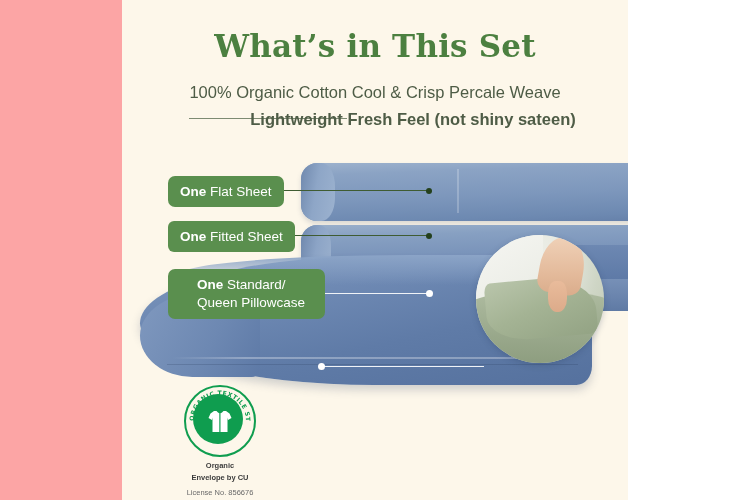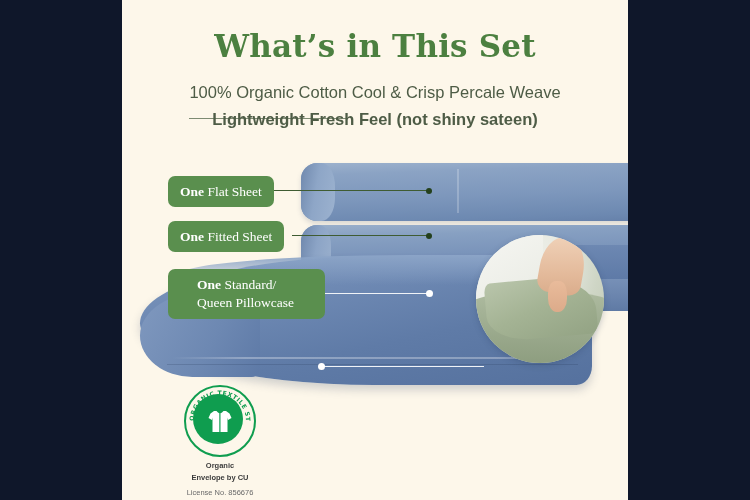--- a/index.html
+++ b/index.html
@@ -1,36 +1,36 @@
 <!DOCTYPE html>
 <html><head>
 <meta charset="utf-8">
 <style>
   html,body{margin:0;padding:0;background:#ffffff;}
   body{width:750px;height:500px;overflow:hidden;font-family:"Liberation Sans",sans-serif;}
 
-  #stage{position:relative;width:750px;height:500px;background:#0f172a;}
+  #stage{position:relative;width:628px;height:500px;background:#fca5a5;}
 
   
   #panel{position:absolute;left:122px;top:0;width:506px;height:500px;background:#fdf7ea;overflow:hidden;}
 
   
   .title{
     position:absolute;left:0;top:28px;width:506px;text-align:center;
     font-family:"DejaVu Serif","Liberation Serif",serif;
     font-weight:700;font-size:31px;letter-spacing:.2px;color:#4c8040;
   }
   .sub1{
     position:absolute;left:0;top:83px;width:506px;text-align:center;
     font-size:16.5px;color:#4e5c46;font-weight:400;
   }
   .sub1 .ul{border-bottom:1.4px solid #7d8b72;padding-bottom:17px;}
   .sub2{
     position:absolute;left:0;top:110px;width:506px;text-align:center;
-    font-size:16.5px;color:#4e5c46;font-weight:700;
+    font-size:16.5px;color:#4e5c46;font-weight:700;padding-left:38px;
   }
 
   
   #photo{position:absolute;left:0;top:145px;width:506px;height:260px;}
 
   .sheetfold{position:absolute;border-radius:14px 30px 30px 14px;}
 
   
   .fold-a{
     left:179px;top:18px;width:340px;height:58px;
@@ -145,21 +145,21 @@
   .wline{position:absolute;height:0;border-top:1.3px solid #f0f3f7;}
   .wline .dot{
     position:absolute;right:-4px;top:-4px;width:7px;height:7px;border-radius:50%;
     background:#ffffff;
   }
   .wline.left .dot{right:auto;left:-4px;}
 
   
   .lbl{
     position:absolute;background:#5a8f4e;color:#ffffff;border-radius:7px;
-    font-size:13.5px;line-height:17px;padding:7px 12px;white-space:nowrap;font-family:Liberation Serif, serif;
+    font-size:13.5px;line-height:17px;padding:7px 12px;white-space:nowrap;
   }
   .lbl b{font-weight:700;}
   .lbl span{font-weight:400;}
   .lbl.two{line-height:18px;white-space:normal;}
 
   
   #gots{position:absolute;left:38px;top:385px;width:120px;text-align:center;}
   .gots-ring{
     position:relative;width:68px;height:68px;margin:0 auto;border-radius:50%;
     border:2.2px solid #0f9d4f;background:#fdf7ea;
@@ -238,21 +238,21 @@
     </div>
 
     <div class="wline left" style="left:200px;top:366px;width:162px;">
       <div class="dot"></div>
     </div>
 
     <div class="lbl" style="left:46px;top:176px;">
       <b>One</b><span> Flat Sheet</span>
     </div>
 
-    <div class="lbl" style="left:46px;top:221px;">
+    <div class="lbl" style="left:46px;top:221px;border-radius:6px;">
       <b>One</b><span> Fitted Sheet</span>
     </div>
 
     <div class="lbl two" style="left:46px;top:269px;width:116px;padding-left:29px;">
       <div><b>One</b><span> Standard/</span></div>
       <div>Queen Pillowcase</div>
     </div>
 
 
     <div id="gots">

